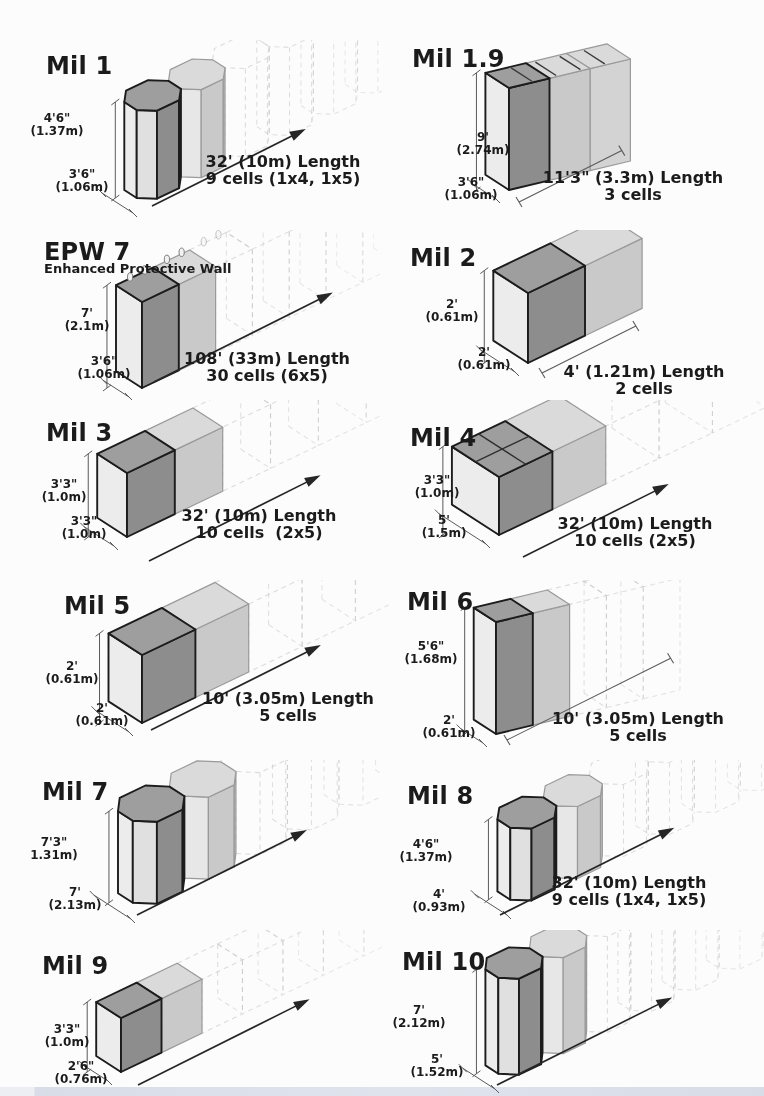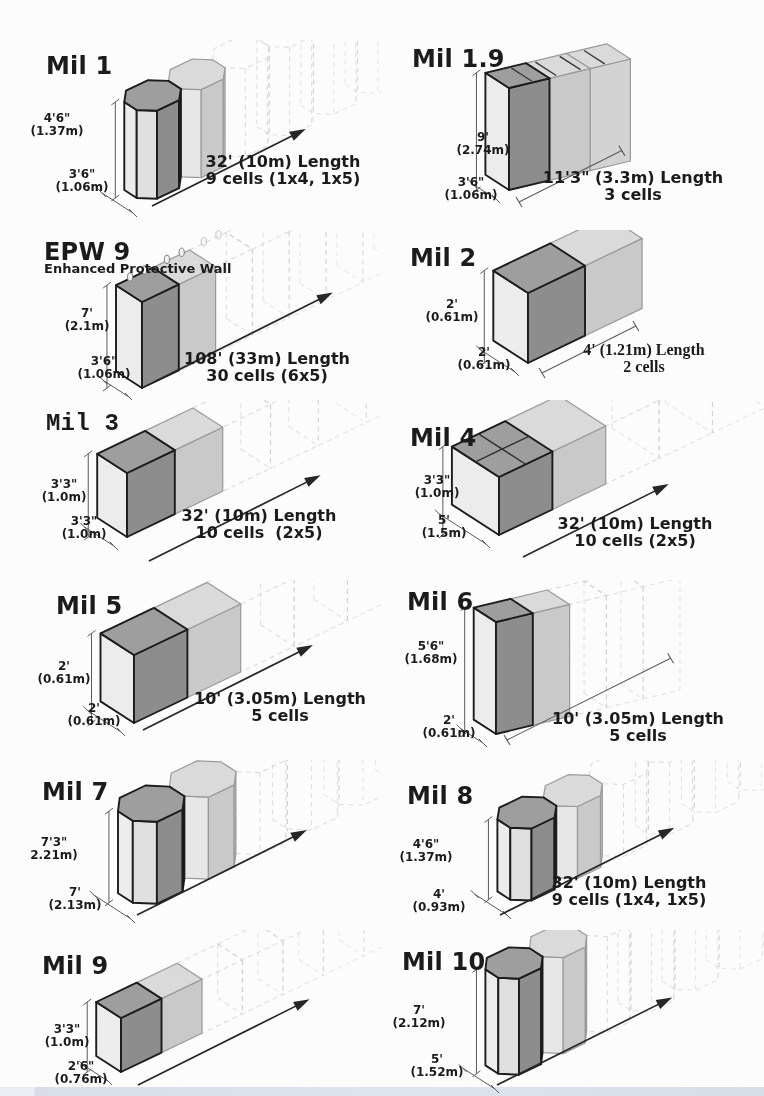--- a/index.html
+++ b/index.html
@@ -183,21 +183,21 @@
         <ellipse cx="255.24480000000003" cy="-12.904000000000005" rx="2.6" ry="4.2" fill="#f2f2f2" stroke="#7a7a7a" stroke-width="1" opacity="0.45"></ellipse>
         <line x1="106.96000000000001" y1="55.2" x2="106.96000000000001" y2="158" stroke="#5a5a5a" stroke-width="1"></line>
         <line x1="102.96000000000001" y1="58.2" x2="110.96000000000001" y2="52.2" stroke="#5a5a5a" stroke-width="1"></line>
         <line x1="102.96000000000001" y1="161" x2="110.96000000000001" y2="155" stroke="#5a5a5a" stroke-width="1"></line>
         <line x1="102.96000000000001" y1="150.2" x2="129" y2="167" stroke="#5a5a5a" stroke-width="1"></line>
         <line x1="98.96000000000001" y1="146.2" x2="106.96000000000001" y2="154.2" stroke="#5a5a5a" stroke-width="1"></line>
         <line x1="125" y1="163" x2="133" y2="171" stroke="#5a5a5a" stroke-width="1"></line>
         <line x1="154" y1="152" x2="323.86" y2="67.07" stroke="#262626" stroke-width="1.6"></line>
         <polygon points="332.8,62.6 320.7,74.2 316.3,65.3" fill="#262626"></polygon>
       </svg>
-    <div class="title" style="left: 44px; top: 8px; transform: none;">EPW 9</div>
+    <div class="title" style="left: 44px; top: 8px; transform: none;">EPW 7</div>
     <div class="sub" style="left: 44px; top: 31px; transform: none;">Enhanced Protective Wall</div>
     <div class="lbl hl" style="left: 87px; top: 77px;"><div>7'</div><div>(2.1m)</div></div>
     <div class="lbl wl" style="left: 104px; top: 125px;"><div>3'6"</div><div>(1.06m)</div></div>
     <div class="lbl ll" style="left: 267px; top: 120px;"><div>108' (33m) Length</div><div>30 cells (6x5)</div></div>
   </section>
 
   <section class="panel" style="left: 382px; top: 230px; width: 382px; height: 170px;">
     <svg class="fig" width="382" height="170" viewBox="0 0 382 170">
         <polygon points="203.0,35.7 260.1,8.4 260.1,78.4 203.0,105.7" fill="#c9c9c9" stroke="#9a9a9a" stroke-width="1.2" stroke-linejoin="round"></polygon>
         <polygon points="168.3,13.3 225.4,-14.0 260.1,8.4 203.0,35.7" fill="#dadada" stroke="#9a9a9a" stroke-width="1.2" stroke-linejoin="round"></polygon>
@@ -210,21 +210,21 @@
         <line x1="98.28" y1="119.6" x2="133" y2="142" stroke="#5a5a5a" stroke-width="1"></line>
         <line x1="94.28" y1="115.6" x2="102.28" y2="123.6" stroke="#5a5a5a" stroke-width="1"></line>
         <line x1="129" y1="138" x2="137" y2="146" stroke="#5a5a5a" stroke-width="1"></line>
         <line x1="160" y1="143" x2="253.87" y2="96.065" stroke="#5a5a5a" stroke-width="1.1"></line>
         <line x1="157" y1="138" x2="163" y2="148" stroke="#5a5a5a" stroke-width="1.1"></line>
         <line x1="250.87" y1="91.065" x2="256.87" y2="101.065" stroke="#5a5a5a" stroke-width="1.1"></line>
       </svg>
     <div class="title" style="left: 28px; top: 14px; transform: none;">Mil 2</div>
     <div class="lbl hl" style="left: 70px; top: 68px;"><div>2'</div><div>(0.61m)</div></div>
     <div class="lbl wl" style="left: 102px; top: 116px;"><div>2'</div><div>(0.61m)</div></div>
-    <div class="lbl ll" style="left: 262px; top: 111px; font-family: Liberation Serif, serif;"><div>4' (1.21m) Length</div><div>2 cells</div></div>
+    <div class="lbl ll" style="left: 262px; top: 133px;"><div>4' (1.21m) Length</div><div>2 cells</div></div>
   </section>
 
   <section class="panel" style="left: 0px; top: 400px; width: 382px; height: 180px;">
     <svg class="fig" width="382" height="180" viewBox="0 0 382 180">
         <g opacity="0.5" stroke="#bcbcbc" stroke-width="1.1" fill="none" stroke-dasharray="5,4">
           <polygon points="192.9,8.0 240.8,-14.8 270.5,4.4 222.7,27.2"></polygon>
           <line x1="192.92000000000002" y1="8.04" x2="192.92000000000002" y2="72.04"></line>
           <line x1="222.68" y1="27.240000000000002" x2="222.68" y2="91.24000000000001"></line>
           <line x1="270.52" y1="4.359999999999999" x2="270.52" y2="68.36"></line>
           <polyline points="192.9,72.0 222.7,91.2 270.5,68.4"></polyline>
@@ -257,21 +257,21 @@
         <polygon points="97.2,53.8 145.1,30.9 174.8,50.1 127.0,73.0" fill="#9e9e9e" stroke="#1c1c1c" stroke-width="1.9" stroke-linejoin="round"></polygon>
         <line x1="88.24000000000001" y1="53.8" x2="88.24000000000001" y2="137" stroke="#5a5a5a" stroke-width="1"></line>
         <line x1="84.24000000000001" y1="56.8" x2="92.24000000000001" y2="50.8" stroke="#5a5a5a" stroke-width="1"></line>
         <line x1="84.24000000000001" y1="140" x2="92.24000000000001" y2="134" stroke="#5a5a5a" stroke-width="1"></line>
         <line x1="84.24000000000001" y1="126.8" x2="114" y2="146" stroke="#5a5a5a" stroke-width="1"></line>
         <line x1="80.24000000000001" y1="122.8" x2="88.24000000000001" y2="130.8" stroke="#5a5a5a" stroke-width="1"></line>
         <line x1="110" y1="142" x2="118" y2="150" stroke="#5a5a5a" stroke-width="1"></line>
         <line x1="149" y1="161" x2="311.708" y2="79.646" stroke="#262626" stroke-width="1.6"></line>
         <polygon points="320.6,75.2 308.6,86.8 304.1,77.9" fill="#262626"></polygon>
       </svg>
-    <div class="title" style="left: 46px; top: 10px; transform: none; font-family: Liberation Mono, monospace;">Mil 3</div>
+    <div class="title" style="left: 46px; top: 19px; transform: none;">Mil 3</div>
     <div class="lbl hl" style="left: 64px; top: 78px;"><div>3'3"</div><div>(1.0m)</div></div>
     <div class="lbl wl" style="left: 84px; top: 115px;"><div>3'3"</div><div>(1.0m)</div></div>
     <div class="lbl ll" style="left: 259px; top: 107px;"><div>32' (10m) Length</div><div>10 cells  (2x5)</div></div>
   </section>
 
   <section class="panel" style="left: 382px; top: 400px; width: 382px; height: 180px;">
     <svg class="fig" width="382" height="180" viewBox="0 0 382 180">
         <g opacity="0.5" stroke="#bcbcbc" stroke-width="1.1" fill="none" stroke-dasharray="5,4">
           <polygon points="176.6,-4.4 230.0,-30.0 277.1,0.4 223.7,26.0"></polygon>
           <line x1="176.6" y1="-4.440000000000001" x2="176.6" y2="53.56"></line>
@@ -315,21 +315,21 @@
         <line x1="100" y1="140" x2="108" y2="148" stroke="#5a5a5a" stroke-width="1"></line>
         <line x1="141" y1="157" x2="277.782" y2="88.609" stroke="#262626" stroke-width="1.6"></line>
         <polygon points="286.7,84.1 274.7,95.8 270.2,86.8" fill="#262626"></polygon>
       </svg>
     <div class="title" style="left: 28px; top: 24px; transform: none;">Mil 4</div>
     <div class="lbl hl" style="left: 55px; top: 74px;"><div>3'3"</div><div>(1.0m)</div></div>
     <div class="lbl wl" style="left: 62px; top: 114px;"><div>5'</div><div>(1.5m)</div></div>
     <div class="lbl ll" style="left: 253px; top: 115px;"><div>32' (10m) Length</div><div>10 cells (2x5)</div></div>
   </section>
 
-  <section class="panel" style="left: 0px; top: 580px; width: 382px; height: 180px;">
+  <section class="panel" style="left: 8px; top: 580px; width: 382px; height: 180px;">
     <svg class="fig" width="382" height="180" viewBox="0 0 382 180">
         <g opacity="0.5" stroke="#bcbcbc" stroke-width="1.1" fill="none" stroke-dasharray="5,4">
           <polygon points="207.2,2.4 260.6,-23.2 294.1,-1.6 240.7,24.0"></polygon>
           <line x1="207.24" y1="2.3599999999999994" x2="207.24" y2="70.36000000000001"></line>
           <line x1="240.72" y1="23.96" x2="240.72" y2="91.96000000000001"></line>
           <line x1="294.08" y1="-1.5600000000000023" x2="294.08" y2="66.44"></line>
           <polyline points="207.2,70.4 240.7,92.0 294.1,66.4"></polyline>
         </g>
         <g opacity="0.44" stroke="#bcbcbc" stroke-width="1.1" fill="none" stroke-dasharray="5,4">
           <polygon points="260.6,-23.2 314.0,-48.7 347.4,-27.1 294.1,-1.6"></polygon>
@@ -459,21 +459,21 @@
         <line x1="108.96000000000001" y1="51.2" x2="108.96000000000001" y2="142.8" stroke="#5a5a5a" stroke-width="1"></line>
         <line x1="104.96000000000001" y1="54.2" x2="112.96000000000001" y2="48.2" stroke="#5a5a5a" stroke-width="1"></line>
         <line x1="104.96000000000001" y1="145.8" x2="112.96000000000001" y2="139.8" stroke="#5a5a5a" stroke-width="1"></line>
         <line x1="93.8" y1="135" x2="131" y2="159" stroke="#5a5a5a" stroke-width="1"></line>
         <line x1="89.8" y1="131" x2="97.8" y2="139" stroke="#5a5a5a" stroke-width="1"></line>
         <line x1="127" y1="155" x2="135" y2="163" stroke="#5a5a5a" stroke-width="1"></line>
         <line x1="137" y1="155" x2="297.92" y2="74.53999999999999" stroke="#262626" stroke-width="1.6"></line>
         <polygon points="306.9,70.1 294.8,81.7 290.3,72.8" fill="#262626"></polygon>
       </svg>
     <div class="title" style="left: 42px; top: 18px; transform: none;">Mil 7</div>
-    <div class="lbl hl" style="left: 54px; top: 76px;"><div>7'3"</div><div>2.21m)</div></div>
+    <div class="lbl hl" style="left: 54px; top: 76px;"><div>7'3"</div><div>1.31m)</div></div>
     <div class="lbl wl" style="left: 75px; top: 126px;"><div>7'</div><div>(2.13m)</div></div>
   </section>
 
   <section class="panel" style="left: 382px; top: 760px; width: 382px; height: 170px;">
     <svg class="fig" width="382" height="170" viewBox="0 0 382 170">
         <g opacity="0.5" stroke="#bcbcbc" stroke-width="1.1" fill="none" stroke-dasharray="5,4">
           <polygon points="207.4,15.4 209.3,3.7 232.3,-7.3 253.4,-6.6 266.3,1.8 264.5,13.5 241.5,24.5 220.3,23.8"></polygon>
           <line x1="207.432" y1="15.440000000000001" x2="207.432" y2="87.44"></line>
           <line x1="220.328" y1="23.759999999999998" x2="220.328" y2="95.76"></line>
           <line x1="241.5" y1="24.5" x2="241.5" y2="96.5"></line>

